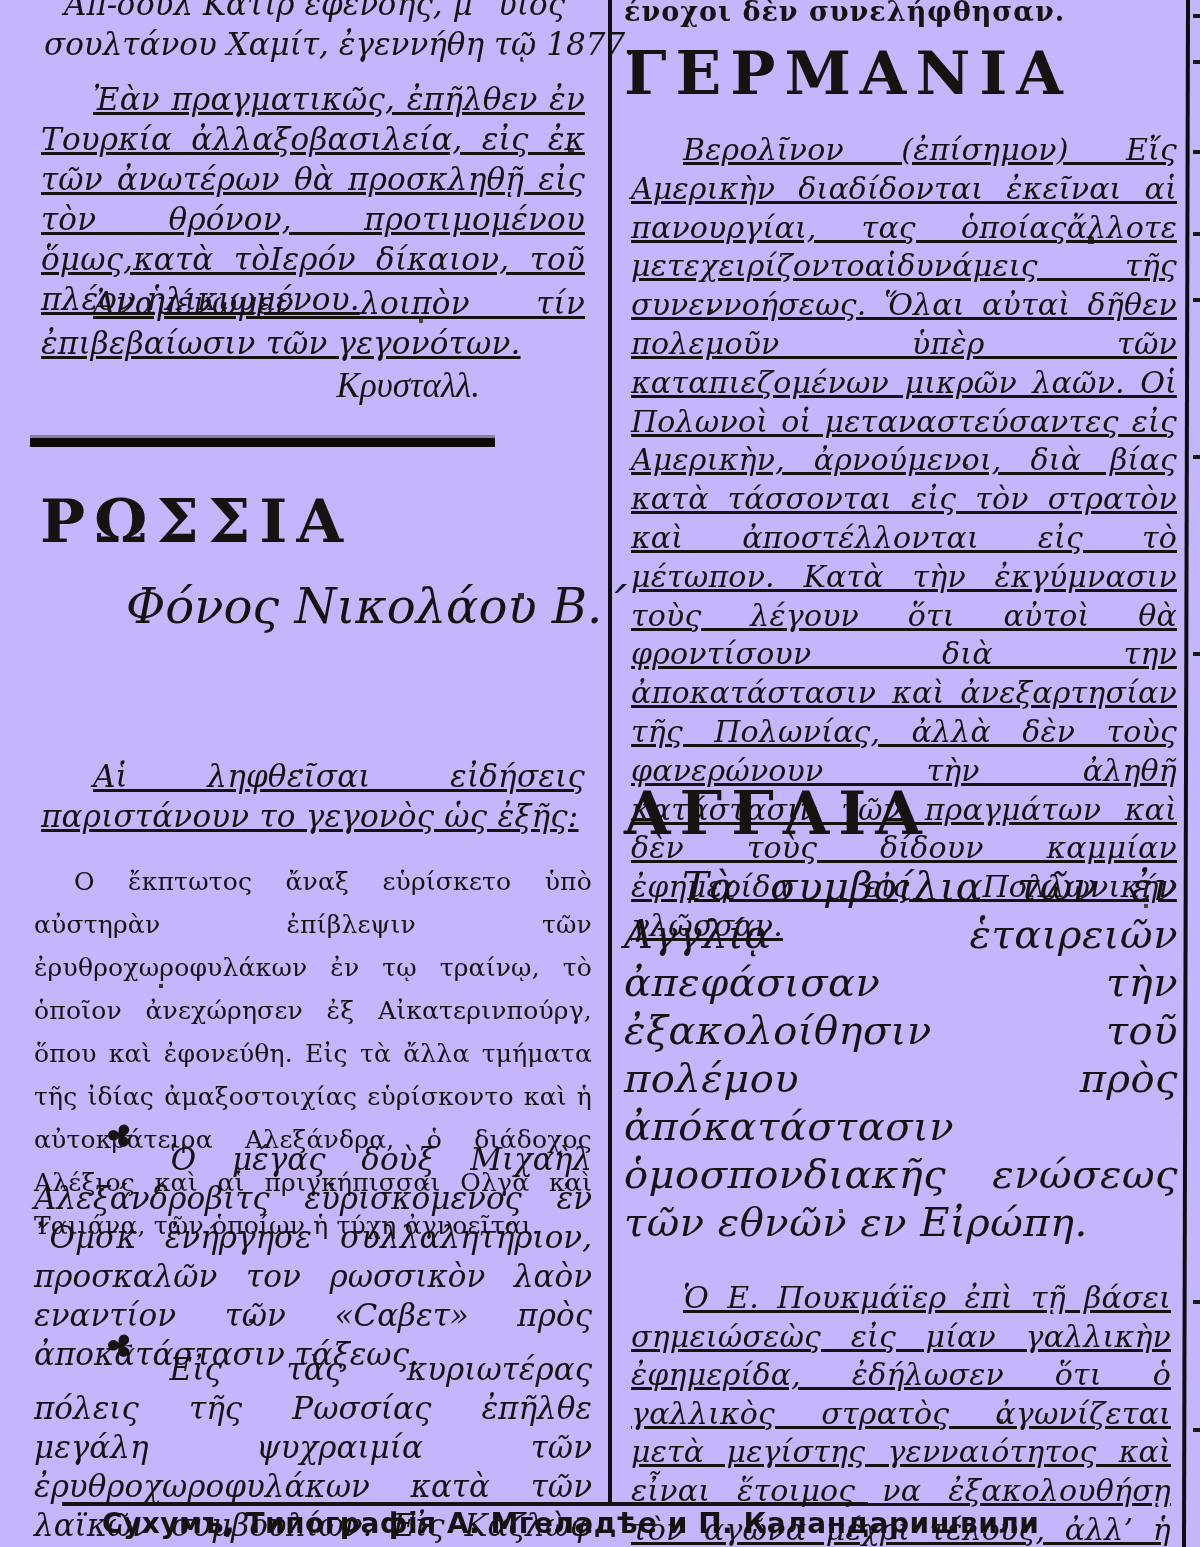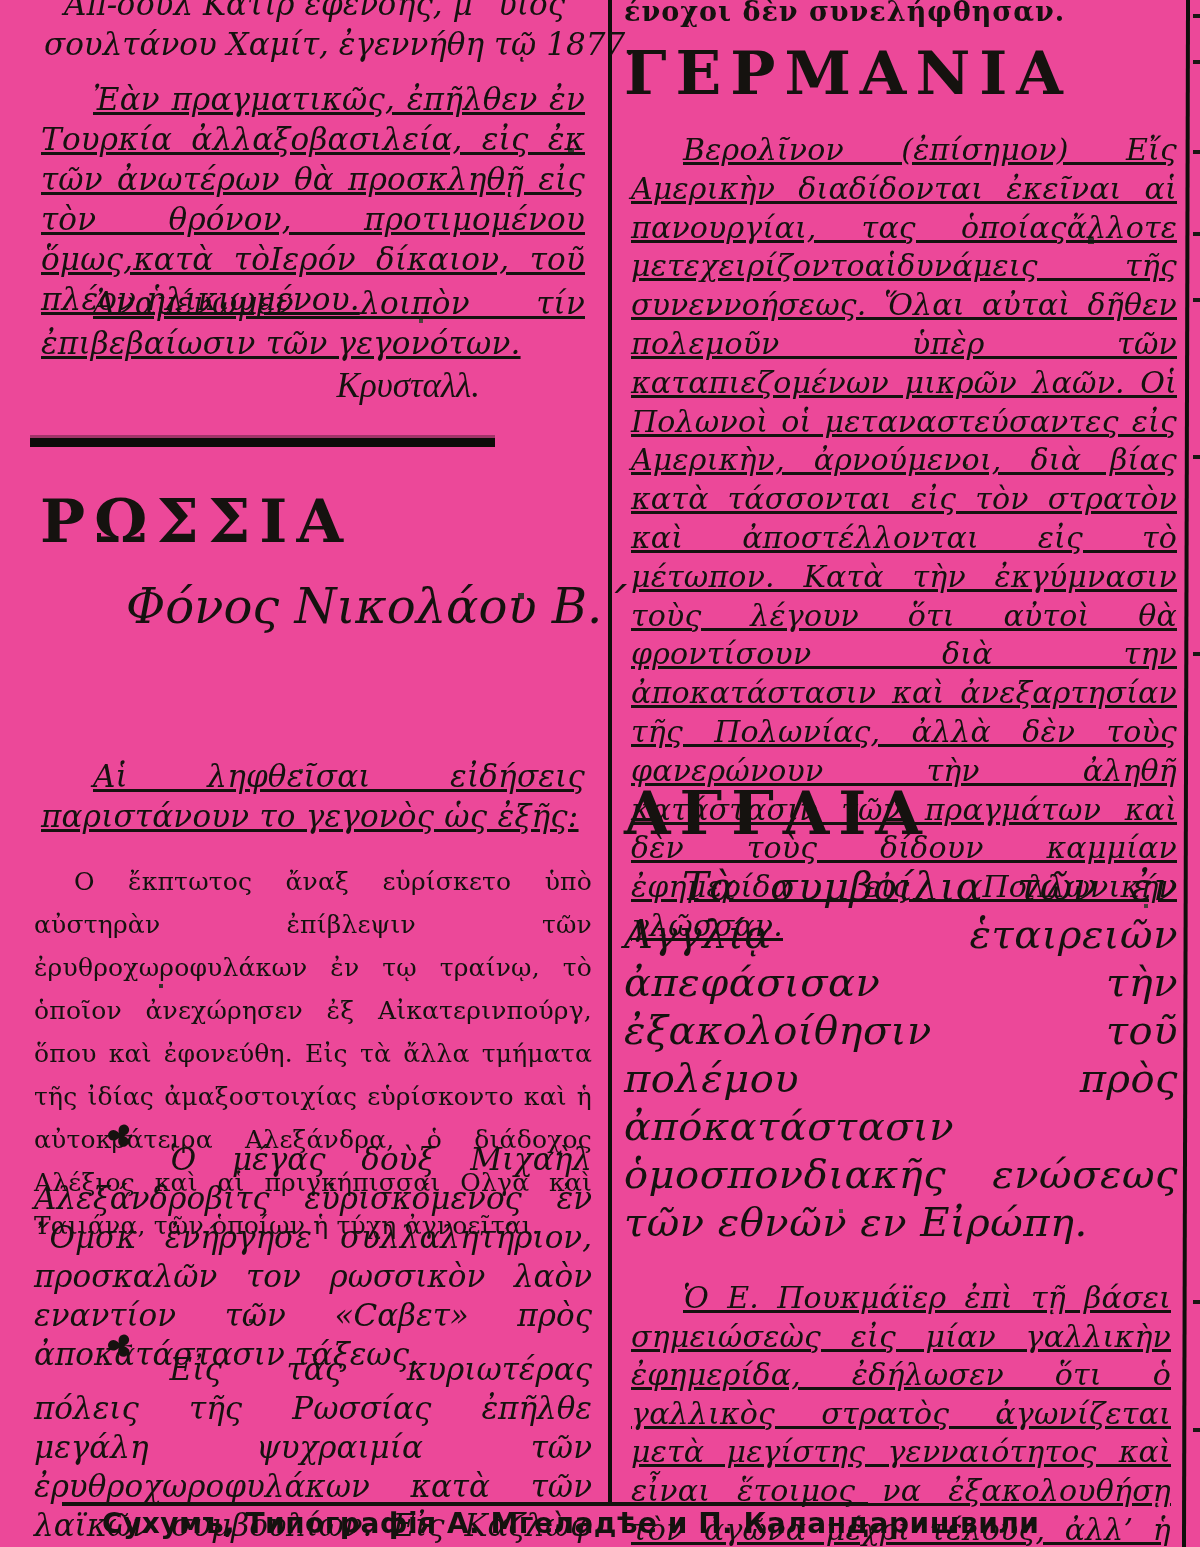--- a/index.html
+++ b/index.html
@@ -1,19 +1,19 @@
 <!DOCTYPE html>
 <html><head>
 <meta charset="utf-8">
 <style>
   html,body{margin:0;padding:0;background:#e8e8e8;}
   .page{
     position:relative;
     width:1200px;height:1547px;
-    background:#ec4899;
+    background:#c4b5fd;
     overflow:hidden;
     font-family:"DejaVu Serif", serif;
     color:#15120f;
   }
   
   .col-divider{position:absolute;left:608px;top:0;width:4px;height:1505px;background:#100e0c;}
   .right-border{position:absolute;left:1184px;top:0;width:4px;height:1547px;background:#100e0c;transform:rotate(0.15deg);}
   .thick-rule{position:absolute;left:30px;top:438px;width:465px;height:9px;background:#0d0b09;box-shadow:0 -3px 0 rgba(20,18,15,.35);}
   .imprint-rule{position:absolute;left:62px;top:1502px;width:806px;height:4px;background:#15120f;}
   .edge-tick{position:absolute;width:9px;height:4px;background:#1a1713;}

